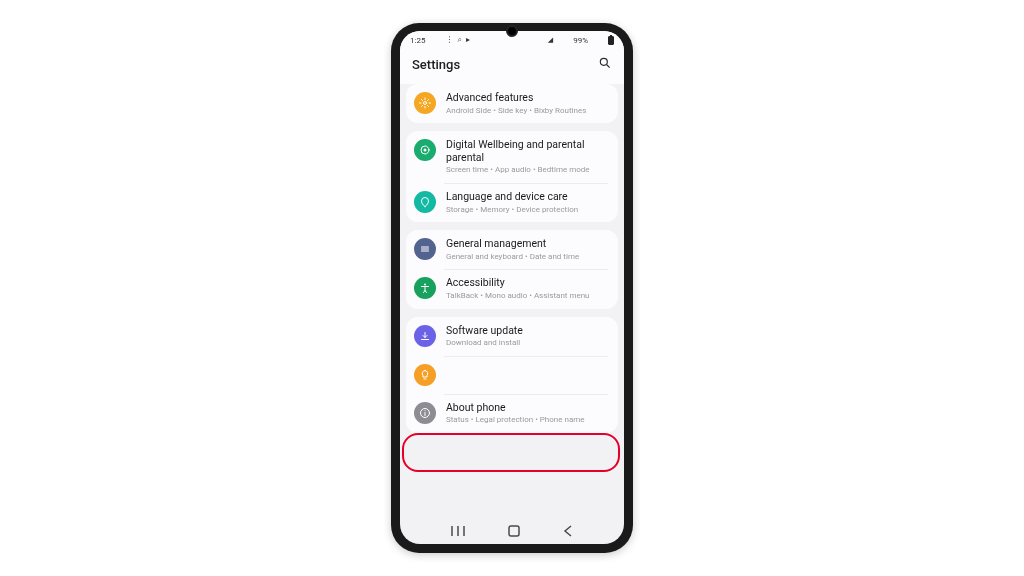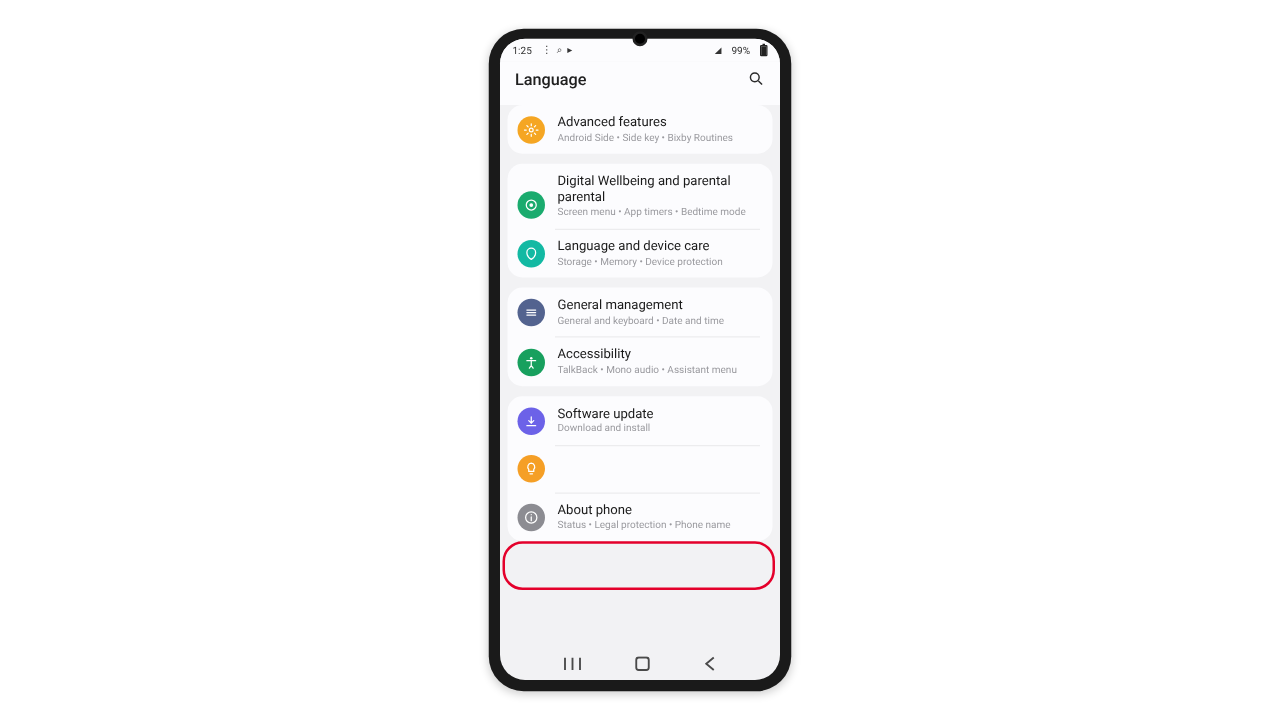--- a/index.html
+++ b/index.html
@@ -47,21 +47,21 @@
   .status-bar {
     height: 18px;
     display: flex;
     align-items: center;
     justify-content: space-between;
     padding: 0 10px;
     font-size: 8px;
     color: #333;
     background: #fcfcfe;
   }
-  .status-left, .status-right { display: flex; align-items: center; gap: 8px; }
+  .status-left, .status-right { display: flex; align-items: center; gap: 20px; }
   .status-right .batt { display:inline-block; width:6px; height:9px; border:1px solid #222; border-radius:1px; position:relative;}
   .status-right .batt::before{content:"";position:absolute;top:-2px;left:1px;width:2px;height:1px;background:#222;}
   .status-right .batt::after{content:"";position:absolute;left:0;bottom:0;width:100%;height:100%;background:#222;}
   .header {
     display: flex;
     align-items: center;
     justify-content: space-between;
     padding: 6px 12px 10px 12px;
     background: #fcfcfe;
   }
@@ -73,21 +73,21 @@
     padding: 0 6px;
   }
   .group {
     background: #fcfcfe;
     border-radius: 12px;
     margin-bottom: 8px;
     overflow: hidden;
   }
   .row {
     display: flex;
-    align-items: flex-end;
+    align-items: flex-start;
     padding: 8px 10px 8px 8px;
     gap: 10px;
     position: relative;
   }
   .row + .row::before {
     content: "";
     position: absolute;
     top: 0;
     left: 38px;
     right: 10px;
@@ -139,21 +139,21 @@
         <span style="letter-spacing:1px;">⋮ ⌕ ▸</span>
       </div>
       <div class="status-right">
         <span style="font-size:7px;">◢</span>
         <span>99%</span>
         <span class="batt"></span>
       </div>
     </div>
 
     <div class="header">
-      <div class="header-title">Language</div>
+      <div class="header-title">Settings</div>
       <div class="search-icon">
         <svg viewBox="0 0 24 24" fill="none" stroke="#2a2a2a" stroke-width="2">
             <circle cx="10" cy="10" r="6"></circle>
             <line x1="15" y1="15" x2="20" y2="20"></line>
           </svg>
       </div>
     </div>
 
     <div class="content" id="content">
         <div class="group">
@@ -173,21 +173,21 @@
         <div class="group">
           <div class="row">
             <div class="row-icon" style="background: rgb(26, 171, 110);">
               <svg class="ic-inner" viewBox="0 0 24 24">
                 <circle cx="12" cy="12" r="8" fill="none" stroke="#fff" stroke-width="2" stroke-linecap="round"></circle>
                 <circle cx="12" cy="12" r="3" fill="#fff"></circle>
               </svg>
             </div>
             <div class="row-text">
               <div class="row-title">Digital Wellbeing and parental parental</div>
-              <div class="row-sub">Screen menu  •  App timers  •  Bedtime mode</div>
+              <div class="row-sub">Screen time  •  App audio  •  Bedtime mode</div>
             </div>
           </div>
           <div class="row">
             <div class="row-icon" style="background: rgb(19, 185, 163);">
               <svg class="ic-inner" viewBox="0 0 24 24">
                 <path d="M12 21s-7-4-7-11a7 7 0 0114 0c0 7-7 11-7 11z" fill="none" stroke="#fff" stroke-width="2" stroke-linecap="round"></path>
               </svg>
             </div>
             <div class="row-text">
               <div class="row-title">Language and device care</div>

